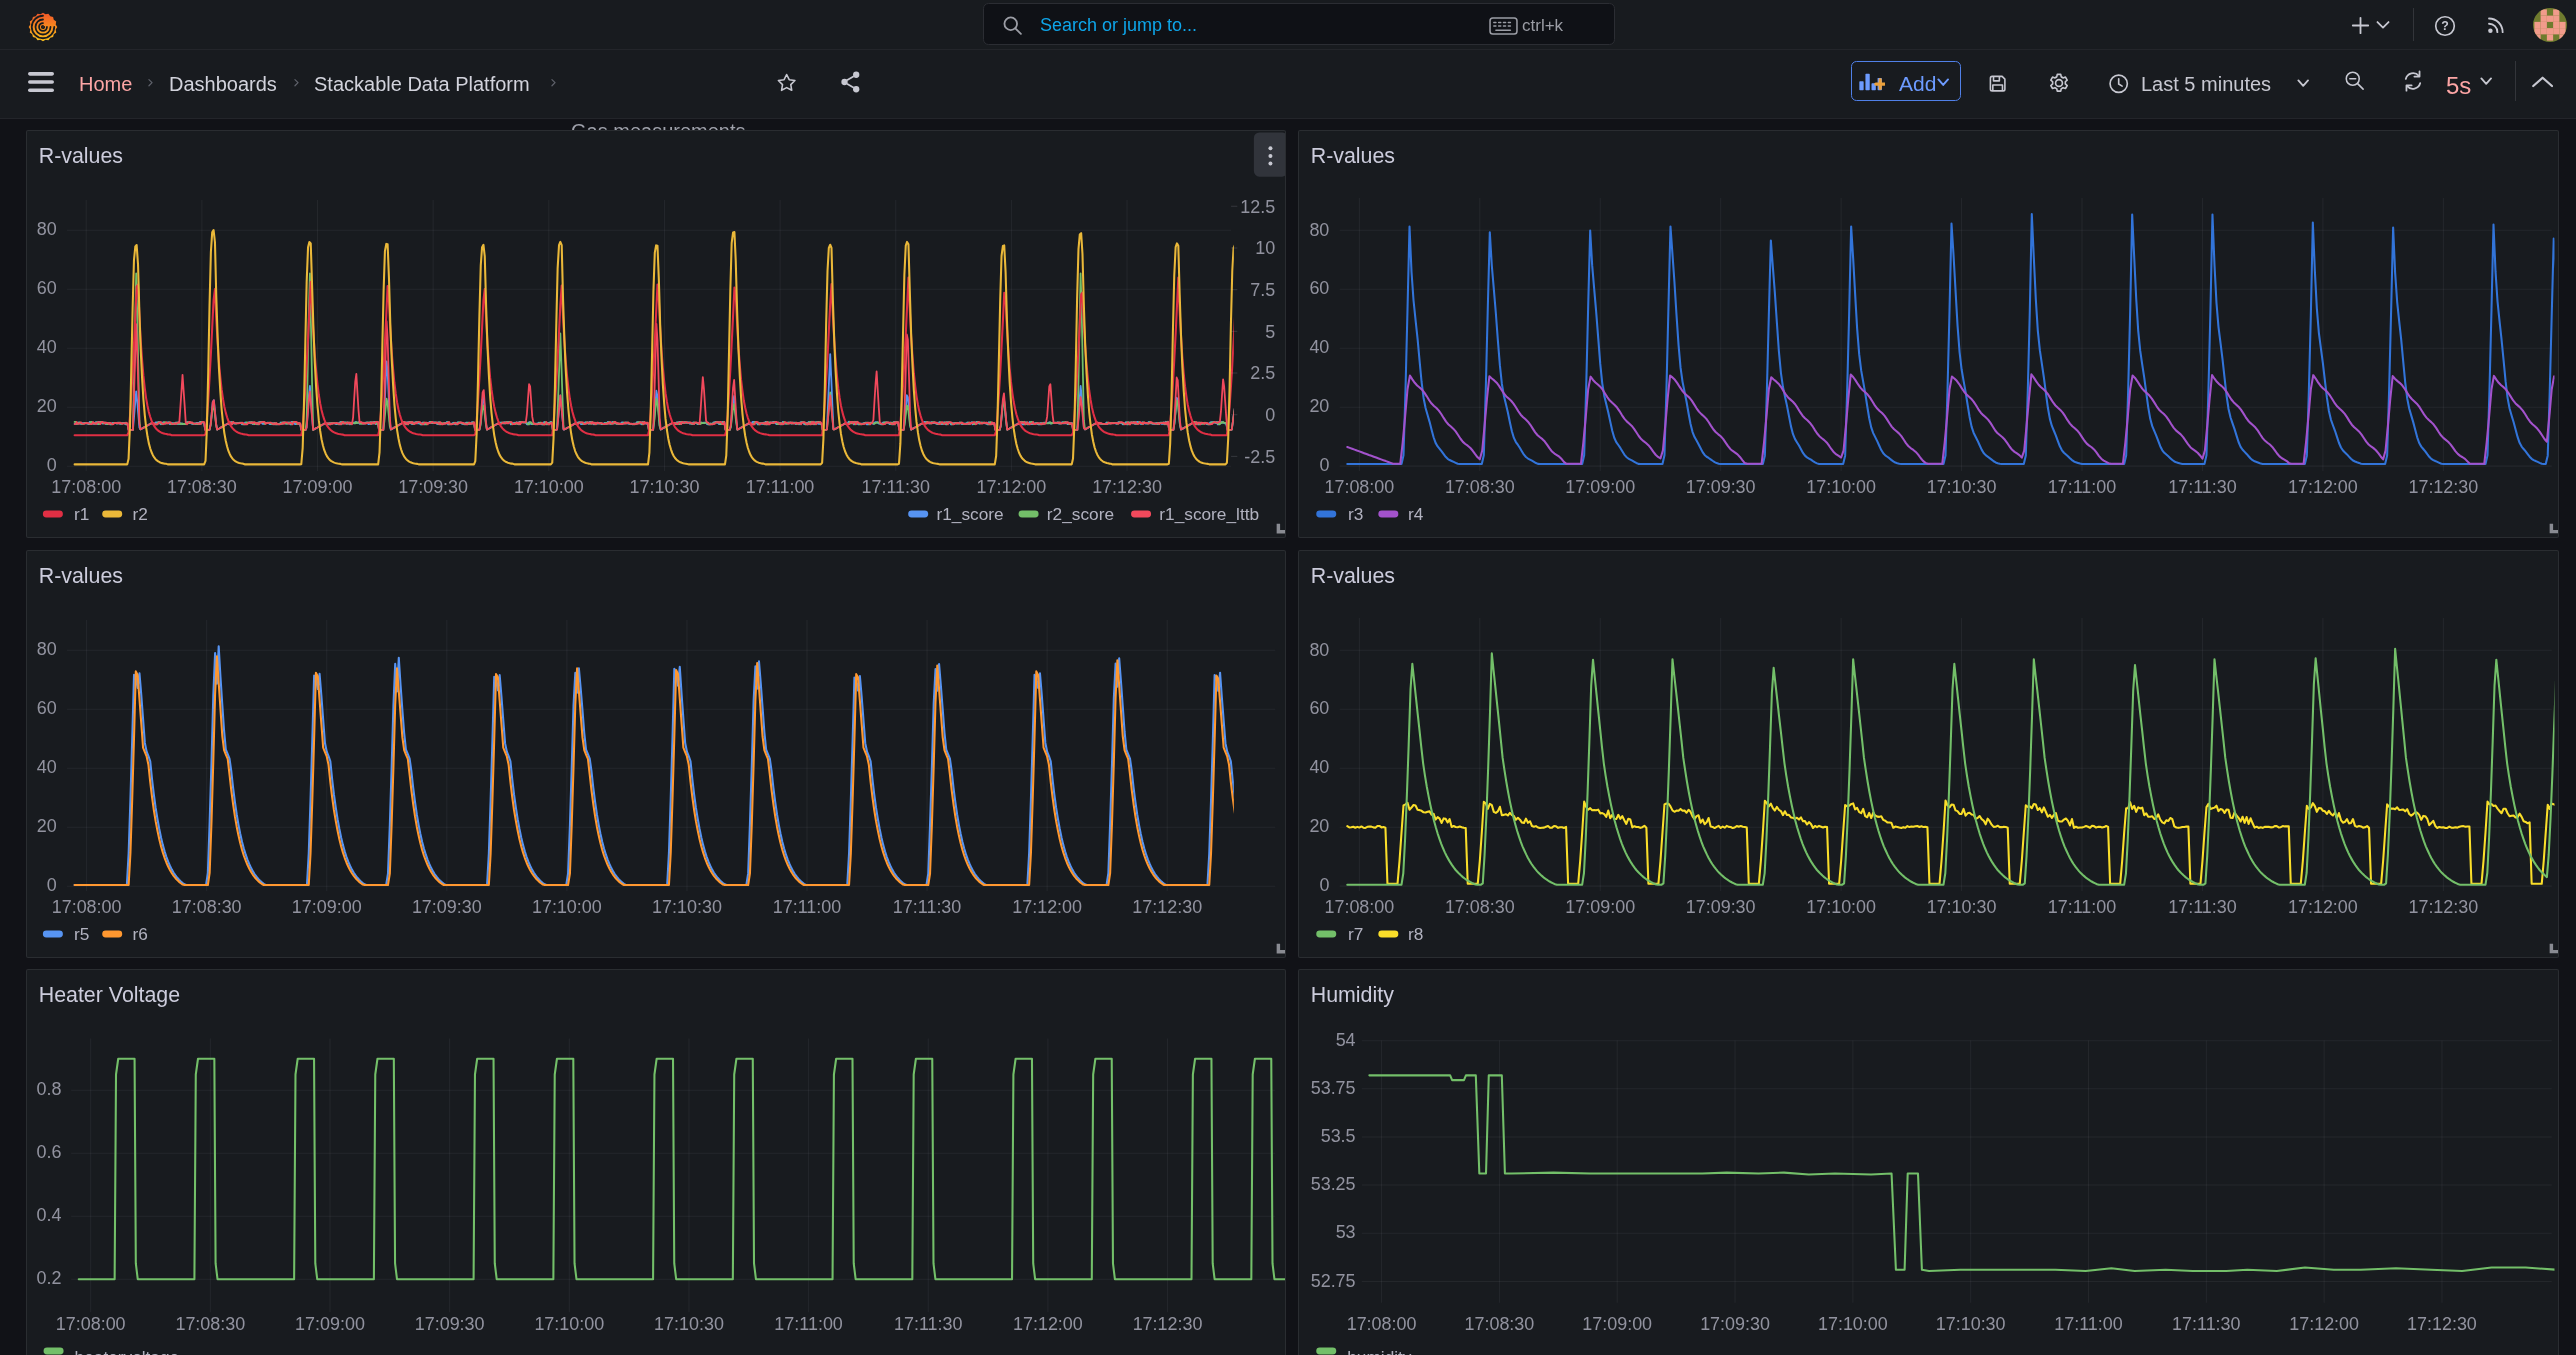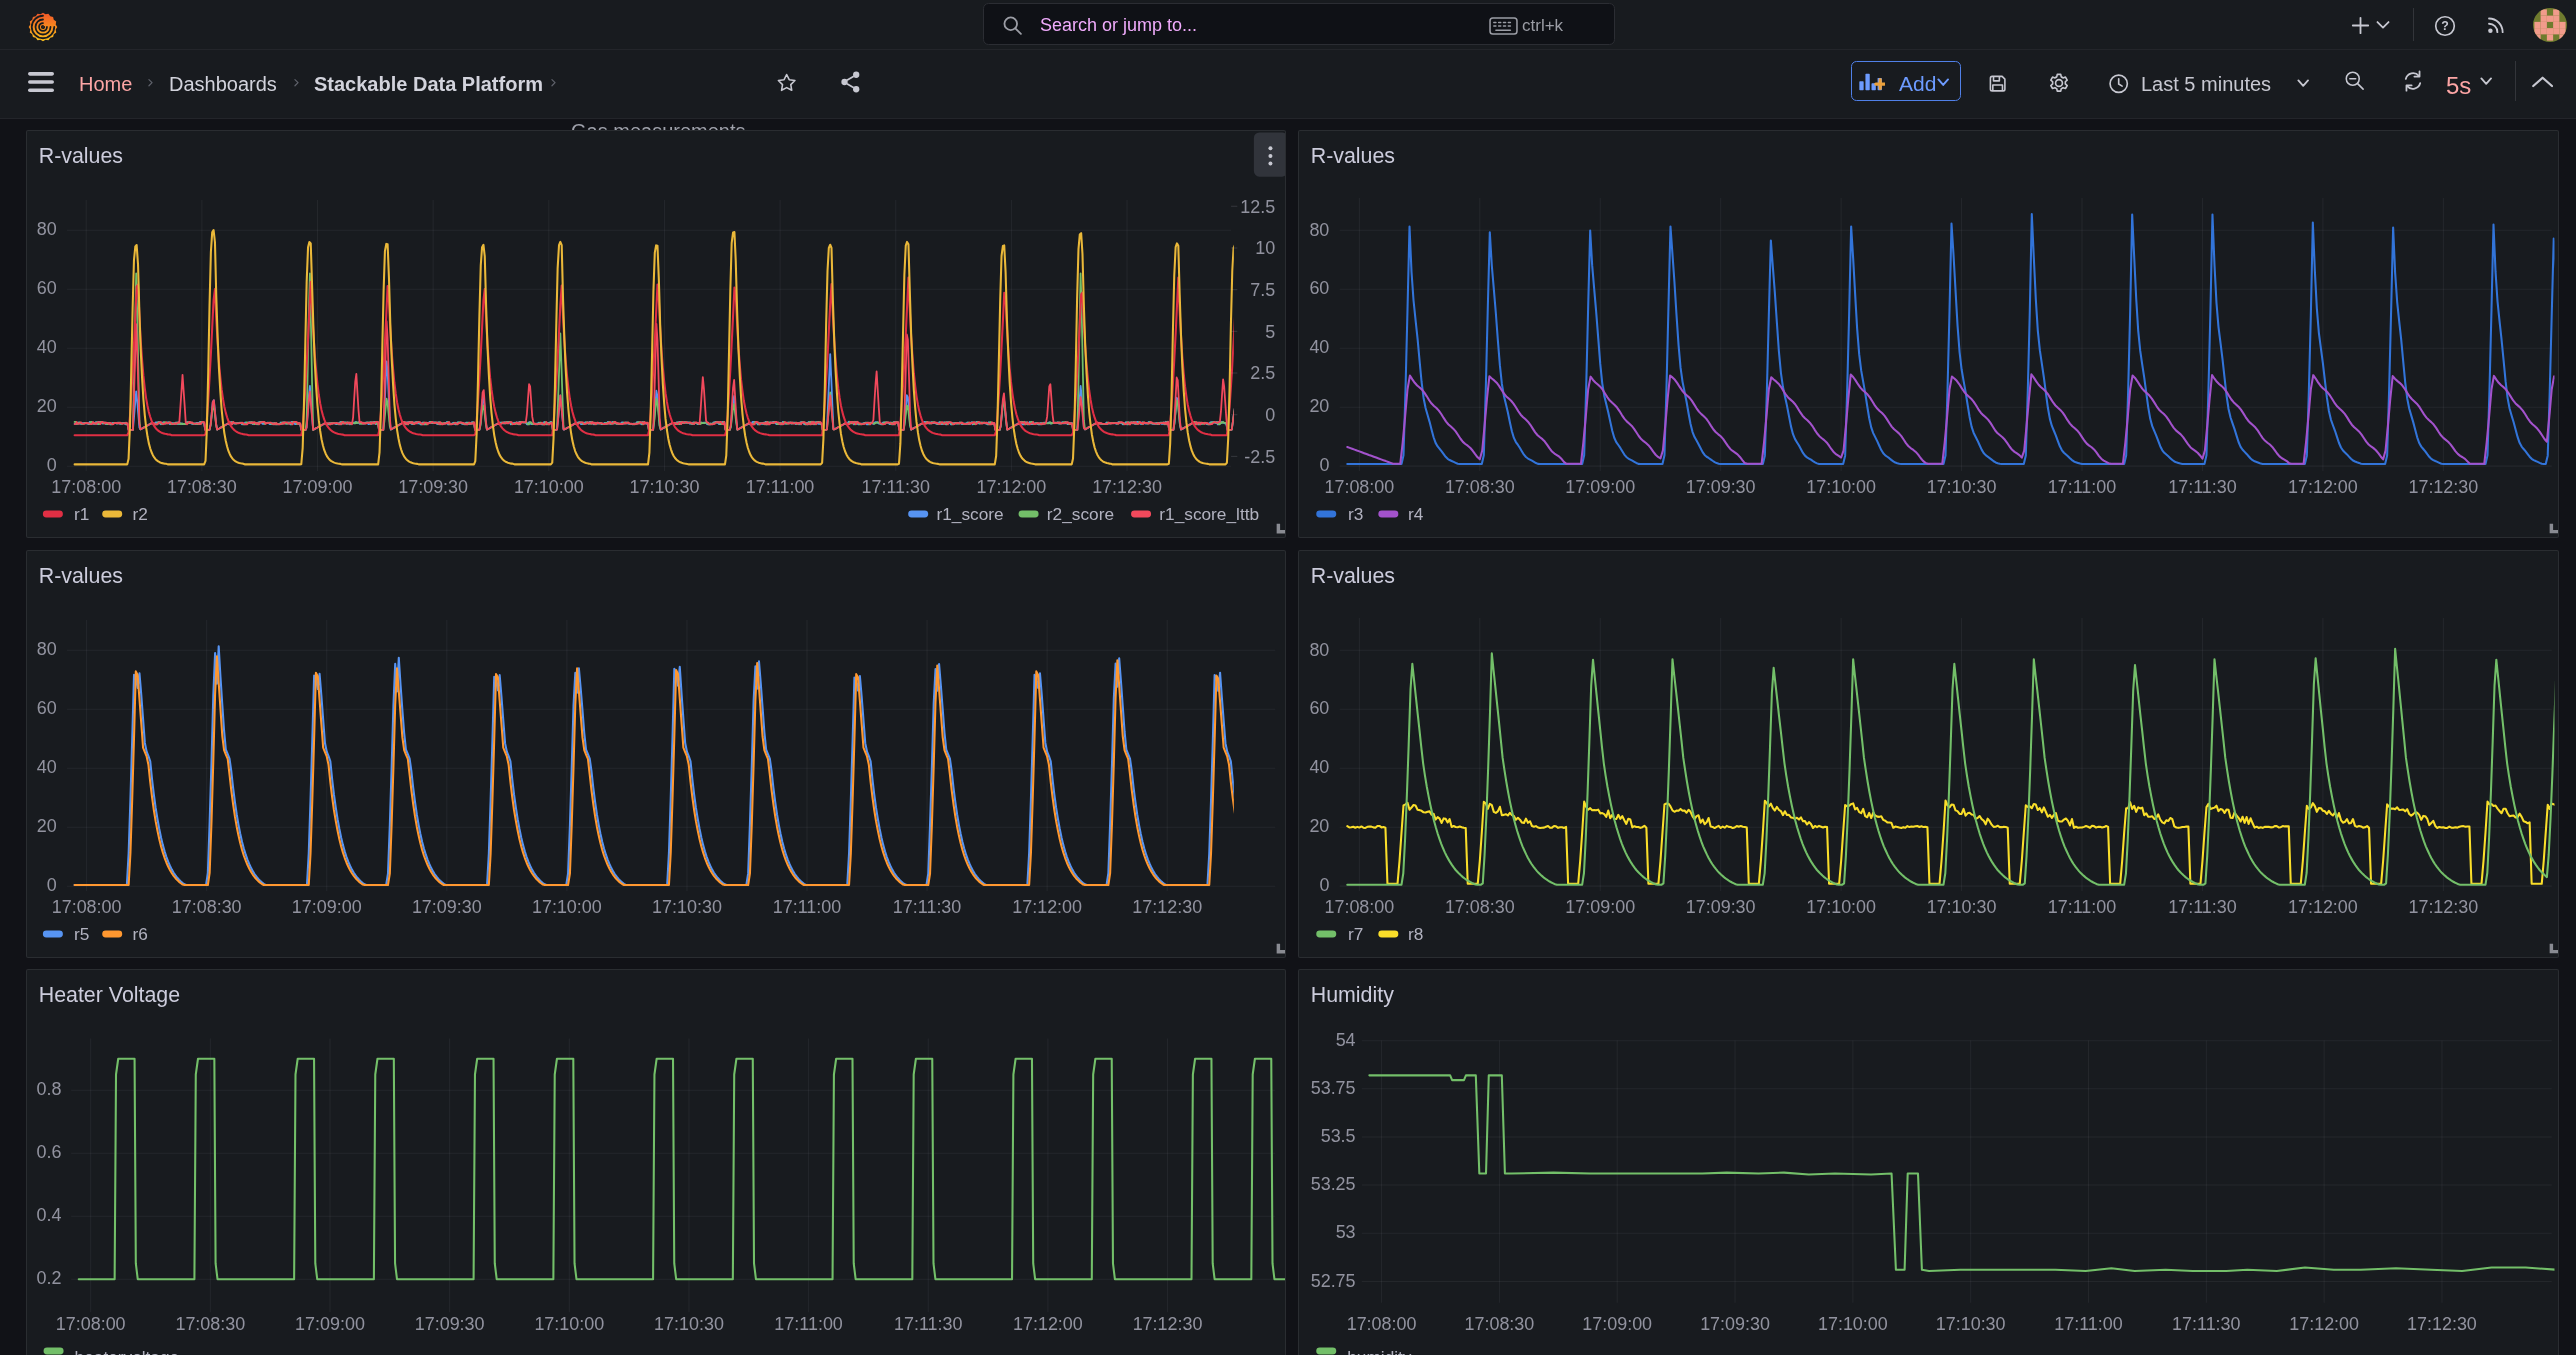--- a/index.html
+++ b/index.html
@@ -26,21 +26,21 @@
 <path d="M22 11 a11 11 0 1 0 11 11"></path>
 <path d="M22 16.2 a5.8 5.8 0 1 0 5.8 5.8"></path>
 <path d="M22 20.2 a1.8 1.8 0 1 0 1.8 1.8"></path>
 </g>
 </svg>
 <div style="position:absolute;left:983px;top:3.4px;width:632px;height:42px;background:#0f1116;border:0.7px solid #2b2d33;border-radius:5.5px;"></div>
 <svg style="position:absolute;left:1002px;top:14.5px" width="21" height="21" viewBox="0 0 30 30">
     <circle cx="12.5" cy="12.5" r="9" fill="none" stroke="#9b9da5" stroke-width="2.6"></circle>
     <line x1="19" y1="19" x2="27" y2="27" stroke="#9b9da5" stroke-width="2.6" stroke-linecap="round"></line>
   </svg>
-<div style="position:absolute;left:1040px;top:15px;font-size:18px;color:#f0abfc;">Search or jump to...</div>
+<div style="position:absolute;left:1040px;top:15px;font-size:18px;color:#0ea5e9;">Search or jump to...</div>
 <svg style="position:absolute;left:1489px;top:16.6px" width="29" height="18" viewBox="0 0 42 26">
     <rect x="1.5" y="1.5" width="39" height="23" rx="4" fill="none" stroke="#9b9da5" stroke-width="2.2"></rect>
     <path d="M7 8 h3 M14 8 h3 M21 8 h3 M28 8 h3 M7 13 h3 M14 13 h3 M21 13 h3 M28 13 h3 M10 19 h21" stroke="#9b9da5" stroke-width="2.2" stroke-linecap="round"></path>
   </svg>
 <div style="position:absolute;left:1522px;top:16px;font-size:17px;color:#9b9da5;text-align:right;">ctrl+k</div>
 <svg style="position:absolute;left:2350px;top:15px" width="21" height="21" viewBox="0 0 30 30">
     <path d="M15 4 v22 M4 15 h22" stroke="#c7c8d1" stroke-width="2.6" stroke-linecap="round"></path>
   </svg>
 <svg style="position:absolute;left:2376px;top:20px" width="14" height="9.7" viewBox="0 0 20 14">
     <path d="M2 3 l8 8 l8 -8" fill="none" stroke="#c7c8d1" stroke-width="2.6" stroke-linecap="round" stroke-linejoin="round"></path>
@@ -90,21 +90,21 @@
     </g>
   </svg>
 <div style="position:absolute;left:79px;top:73px;font-size:20px;color:#fca5a5;font-weight:400;">Home</div>
 <svg style="position:absolute;left:148px;top:78px" width="7.6" height="11.7" viewBox="0 0 16 22">
     <path d="M2 2 l6.5 6.5 l-6.5 6.5" fill="none" stroke="#5f626b" stroke-width="2.6" stroke-linecap="round" stroke-linejoin="round"></path>
   </svg>
 <div style="position:absolute;left:169px;top:73px;font-size:20px;color:#d2d3dc;font-weight:400;">Dashboards</div>
 <svg style="position:absolute;left:294px;top:78px" width="7.6" height="11.7" viewBox="0 0 16 22">
     <path d="M2 2 l6.5 6.5 l-6.5 6.5" fill="none" stroke="#5f626b" stroke-width="2.6" stroke-linecap="round" stroke-linejoin="round"></path>
   </svg>
-<div style="position:absolute;left:314px;top:73px;font-size:20px;color:#d2d3dc;font-weight:700;">Stackable Data Platform</div>
+<div style="position:absolute;left:314px;top:73px;font-size:20px;color:#d2d3dc;font-weight:400;">Stackable Data Platform</div>
 <svg style="position:absolute;left:551px;top:78px" width="7.6" height="11.7" viewBox="0 0 16 22">
     <path d="M2 2 l6.5 6.5 l-6.5 6.5" fill="none" stroke="#5f626b" stroke-width="2.6" stroke-linecap="round" stroke-linejoin="round"></path>
   </svg>
 <div style="position:absolute;left:571px;top:73px;font-size:20px;color:#9fa1ab;font-weight:400;margin-top:47px;">Gas measurements</div>
 <svg style="position:absolute;left:777px;top:73px" width="19.3" height="19.3" viewBox="0 0 28 28">
     <path d="M14 2.2 l3.7 7.5 l8.3 1.2 l-6 5.9 l1.4 8.3 l-7.4 -3.9 l-7.4 3.9 l1.4 -8.3 l-6 -5.9 l8.3 -1.2 Z" fill="none" stroke="#c7c8d1" stroke-width="2.3" stroke-linejoin="round"></path>
   </svg>
 <svg style="position:absolute;left:840px;top:71px" width="21.4" height="22" viewBox="0 0 30 32">
     <g fill="#c7c8d1">
       <circle cx="23" cy="5.5" r="4.6"></circle>

